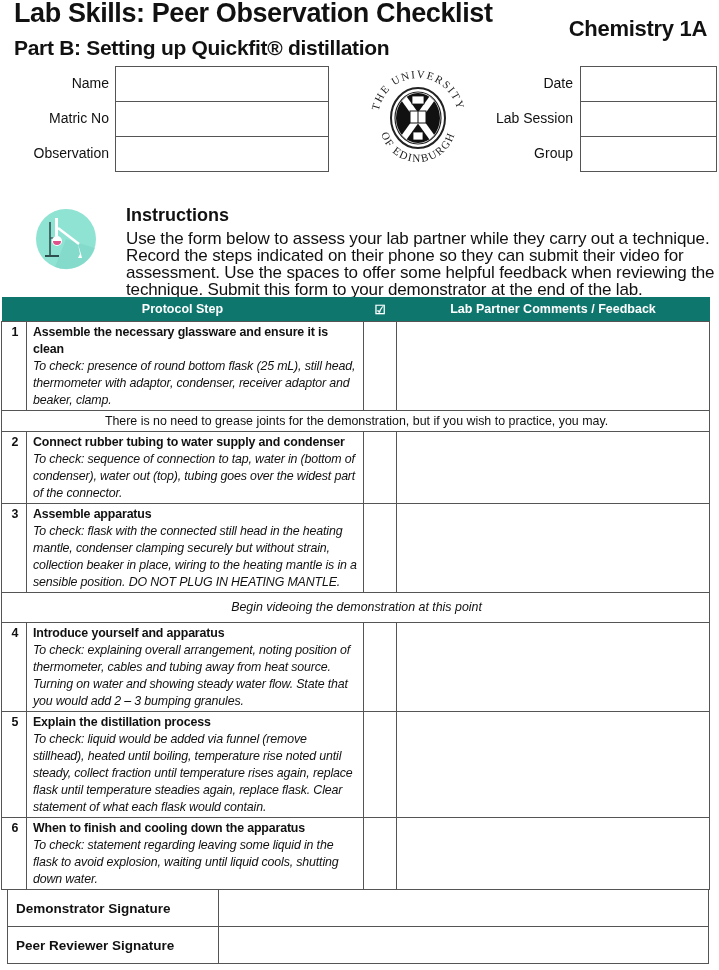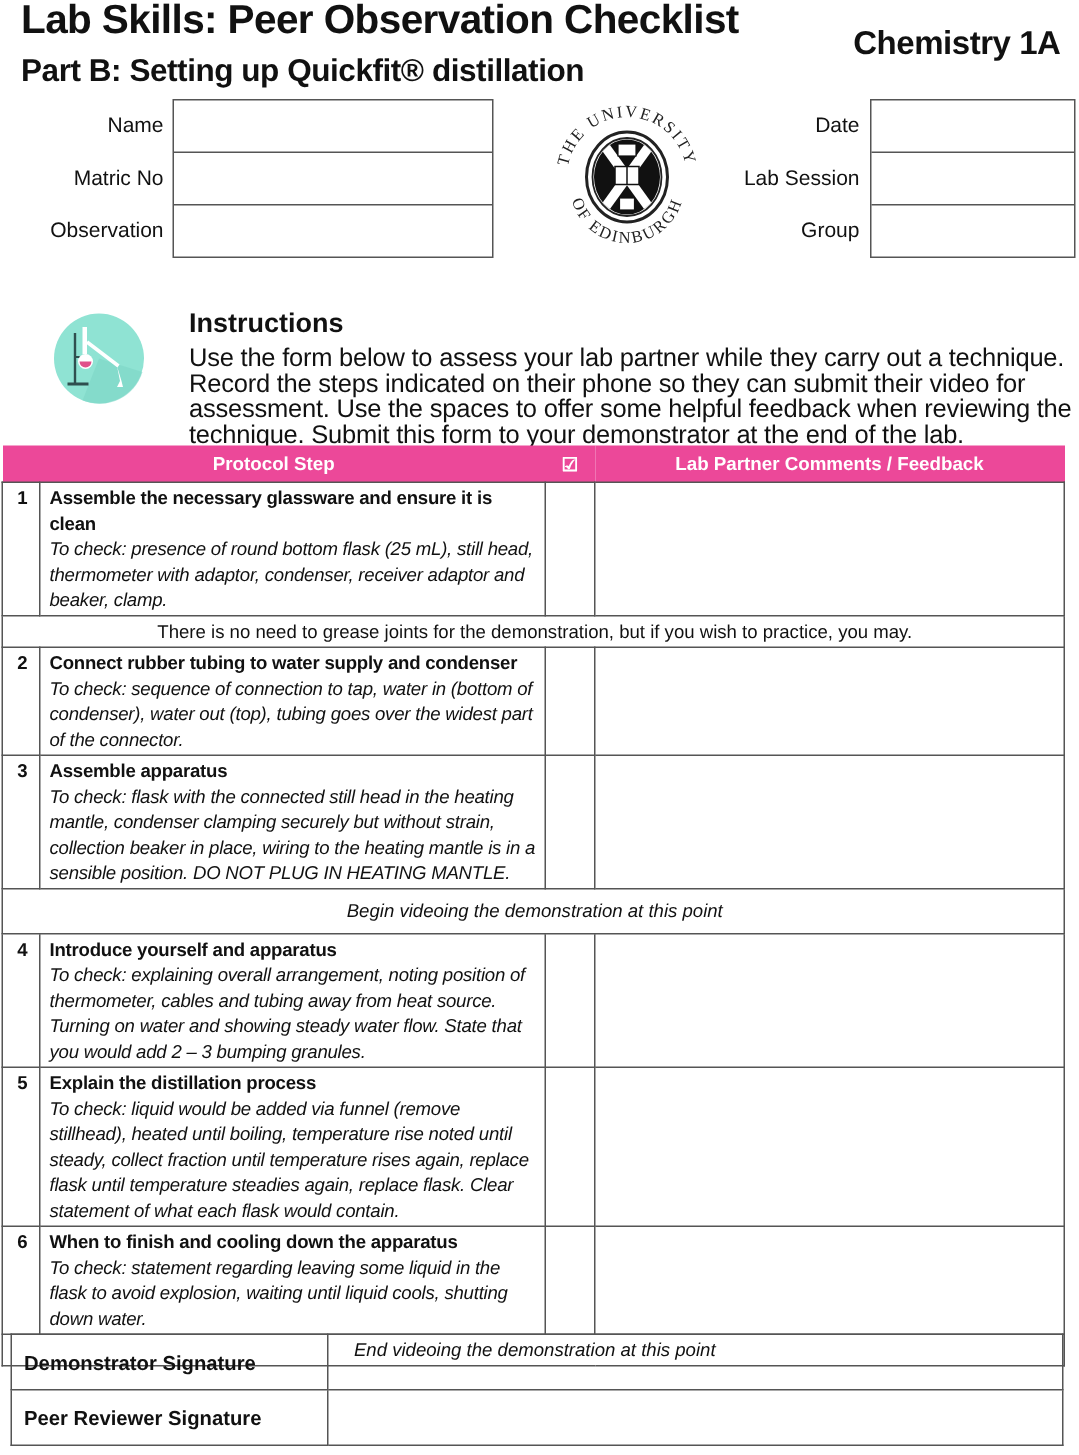--- a/index.html
+++ b/index.html
@@ -16,21 +16,21 @@
   .fbox .frow { height:35px; box-sizing:border-box; border-bottom:1.5px solid #555; }
   .fbox .frow:last-child { border-bottom:none; }
 
   .logo { left:368px; top:66px; width:100px; height:104px; }
 
   .instr-icon { left:35px; top:208px; width:62px; height:62px; }
   .instr-title { left:126px; top:205px; font-size:18px; font-weight:bold;text-align:right; }
   .instr-text { left:126px; top:230px; width:590px; font-size:17px; line-height:17px; letter-spacing:-0.15px; }
 
   table.main { position:absolute; left:1px; top:297px; width:709px; border-collapse:collapse; font-size:12.4px; }
-  table.main th { background:#ec4899; color:#fff; font-weight:bold; height:24px; font-size:12.5px; padding:0; }
+  table.main th { background:#0f766e; color:#fff; font-weight:bold; height:24px; font-size:12.5px; padding:0; }
   table.main td { border:1.5px solid #555; vertical-align:top; padding:2px 4px 1px 6px; line-height:17px; }
   td.num { width:14px; text-align:center; font-weight:bold; padding-left:2px; padding-right:2px; }
   td.step { width:326px; letter-spacing:-0.15px; }
   td.check { width:22px; }
   td.comment { }
   .step-title { font-weight:bold; display:block; }
   .step-detail { font-style:italic; display:block; }
   td.note { text-align:center; padding:1px 4px; height:17px; }
   td.note.italic { font-style:italic; }
 
@@ -171,23 +171,20 @@
     </tr>
     <tr>
       <td class="num">6</td>
       <td class="step">
         <span class="step-title">When to finish and cooling down the apparatus</span>
         <span class="step-detail">To check: statement regarding leaving some liquid in the flask to avoid explosion, waiting until liquid cools, shutting down water.</span>
       </td>
       <td class="check"></td>
       <td class="comment"></td>
     </tr>
-    <tr>
-      <td class="note italic" colspan="4">End videoing the demonstration at this point</td>
-    </tr>
   </tbody>
 </table>
 
 <table class="sig">
   <tbody>
       <tr>
     <td class="sig-label">Demonstrator Signature</td>
     <td></td>
   </tr>
   <tr>

